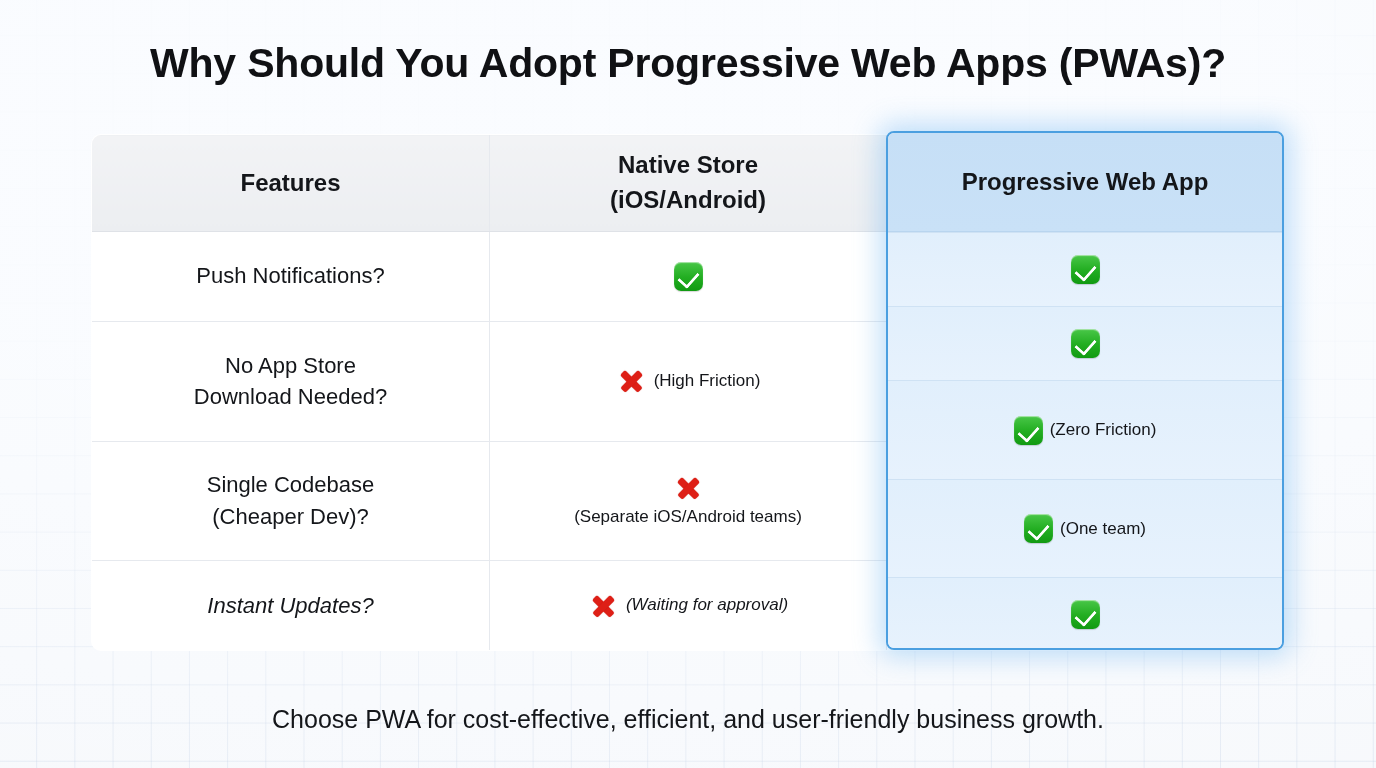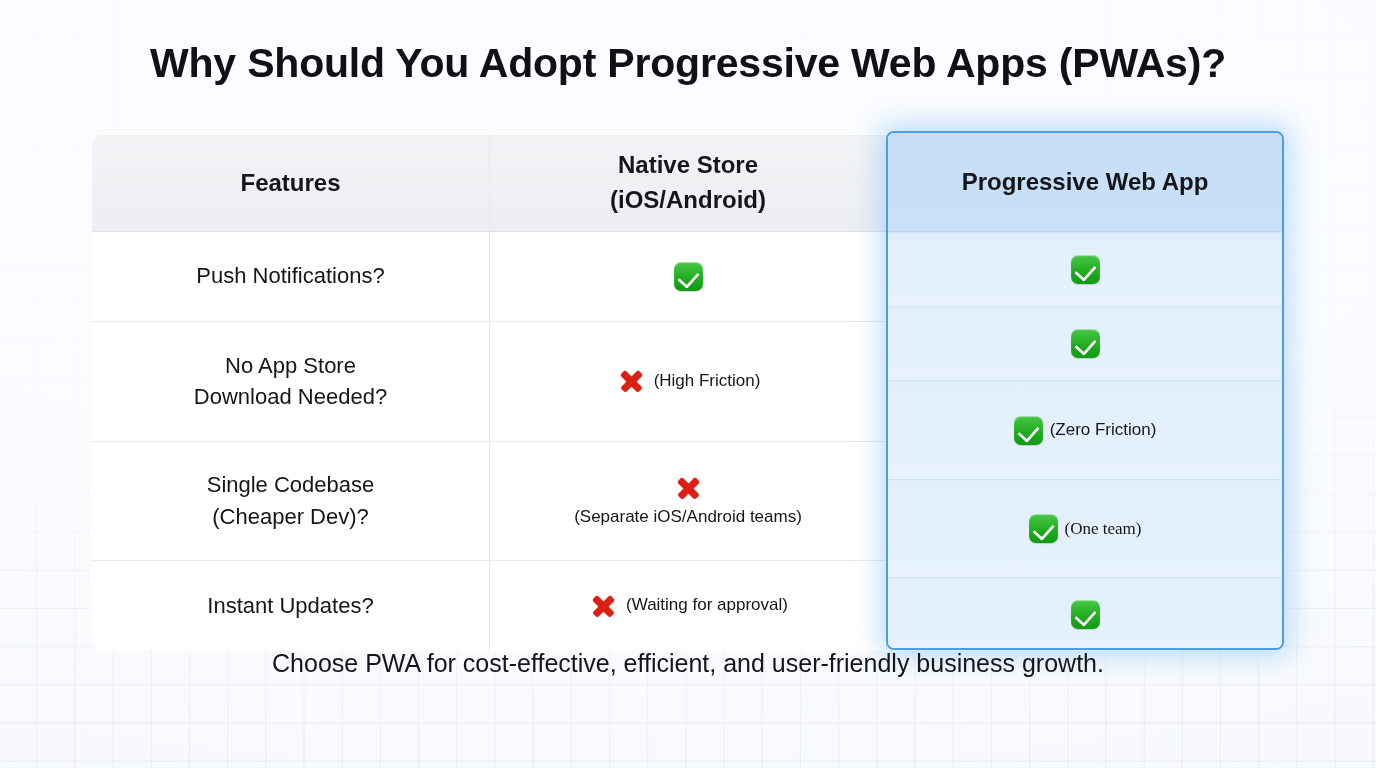--- a/index.html
+++ b/index.html
@@ -104,21 +104,21 @@
   table.cmp tbody tr:first-child td { border-top: none; }
 
   table.cmp th.col-div,
   table.cmp td.col-div { border-left: 1px solid #e6e9ee; }
 
   
   tr[data-row="0"] td { height: 74px; }
   tr[data-row="1"] td { height: 74px; }
   tr[data-row="2"] td { height: 99px; }
   tr[data-row="3"] td { height: 98px; }
-  tr[data-row="4"] td { height: 74px; }
+  tr[data-row="4"] td { height: 74px; font-style: italic; }
 
   
   td.pwa-under, th.pwa-under { background: #ffffff; }
   th.pwa-under { background: transparent; }
 
   .cell-line { display: block; }
   .mark-row  { display: flex; align-items: center; justify-content: center; gap: 7px; }
   .stack     { display: flex; flex-direction: column; align-items: center; justify-content: center; gap: 2px; }
   .note      { font-size: 17px; color: #14161a; }
 
@@ -153,21 +153,21 @@
     border-top: 1px solid #cfe2f4;
     display: flex;
     align-items: center;
     justify-content: center;
     font-size: 22px;
     color: #14161a;
   }
   #pwa-card .pwa-cell:first-of-type { border-top: none; }
   #pwa-card .pwa-cell[data-h="74"] { height: 74px; }
   #pwa-card .pwa-cell[data-h="99"] { height: 99px; }
-  #pwa-card .pwa-cell[data-h="98"] { height: 98px; font-family: Liberation Serif, serif; }
+  #pwa-card .pwa-cell[data-h="98"] { height: 98px; }
 
   
   .mk {
     display: inline-flex;
     align-items: center;
     justify-content: center;
     line-height: 1;
     flex: none;
   }
   .mk-check {
@@ -206,21 +206,21 @@
   .mk-rocket {
     font-size: 23px;
     line-height: 1;
     transform: translateY(2px);
   }
 
   
   #footer {
     position: absolute;
     left: 0;
-    top: 649px;
+    top: 705px;
     width: 1376px;
     text-align: center;
     font-size: 25px;
     color: #14161a;
     white-space: nowrap;
   }
 </style>
 </head>
 <body>
 

